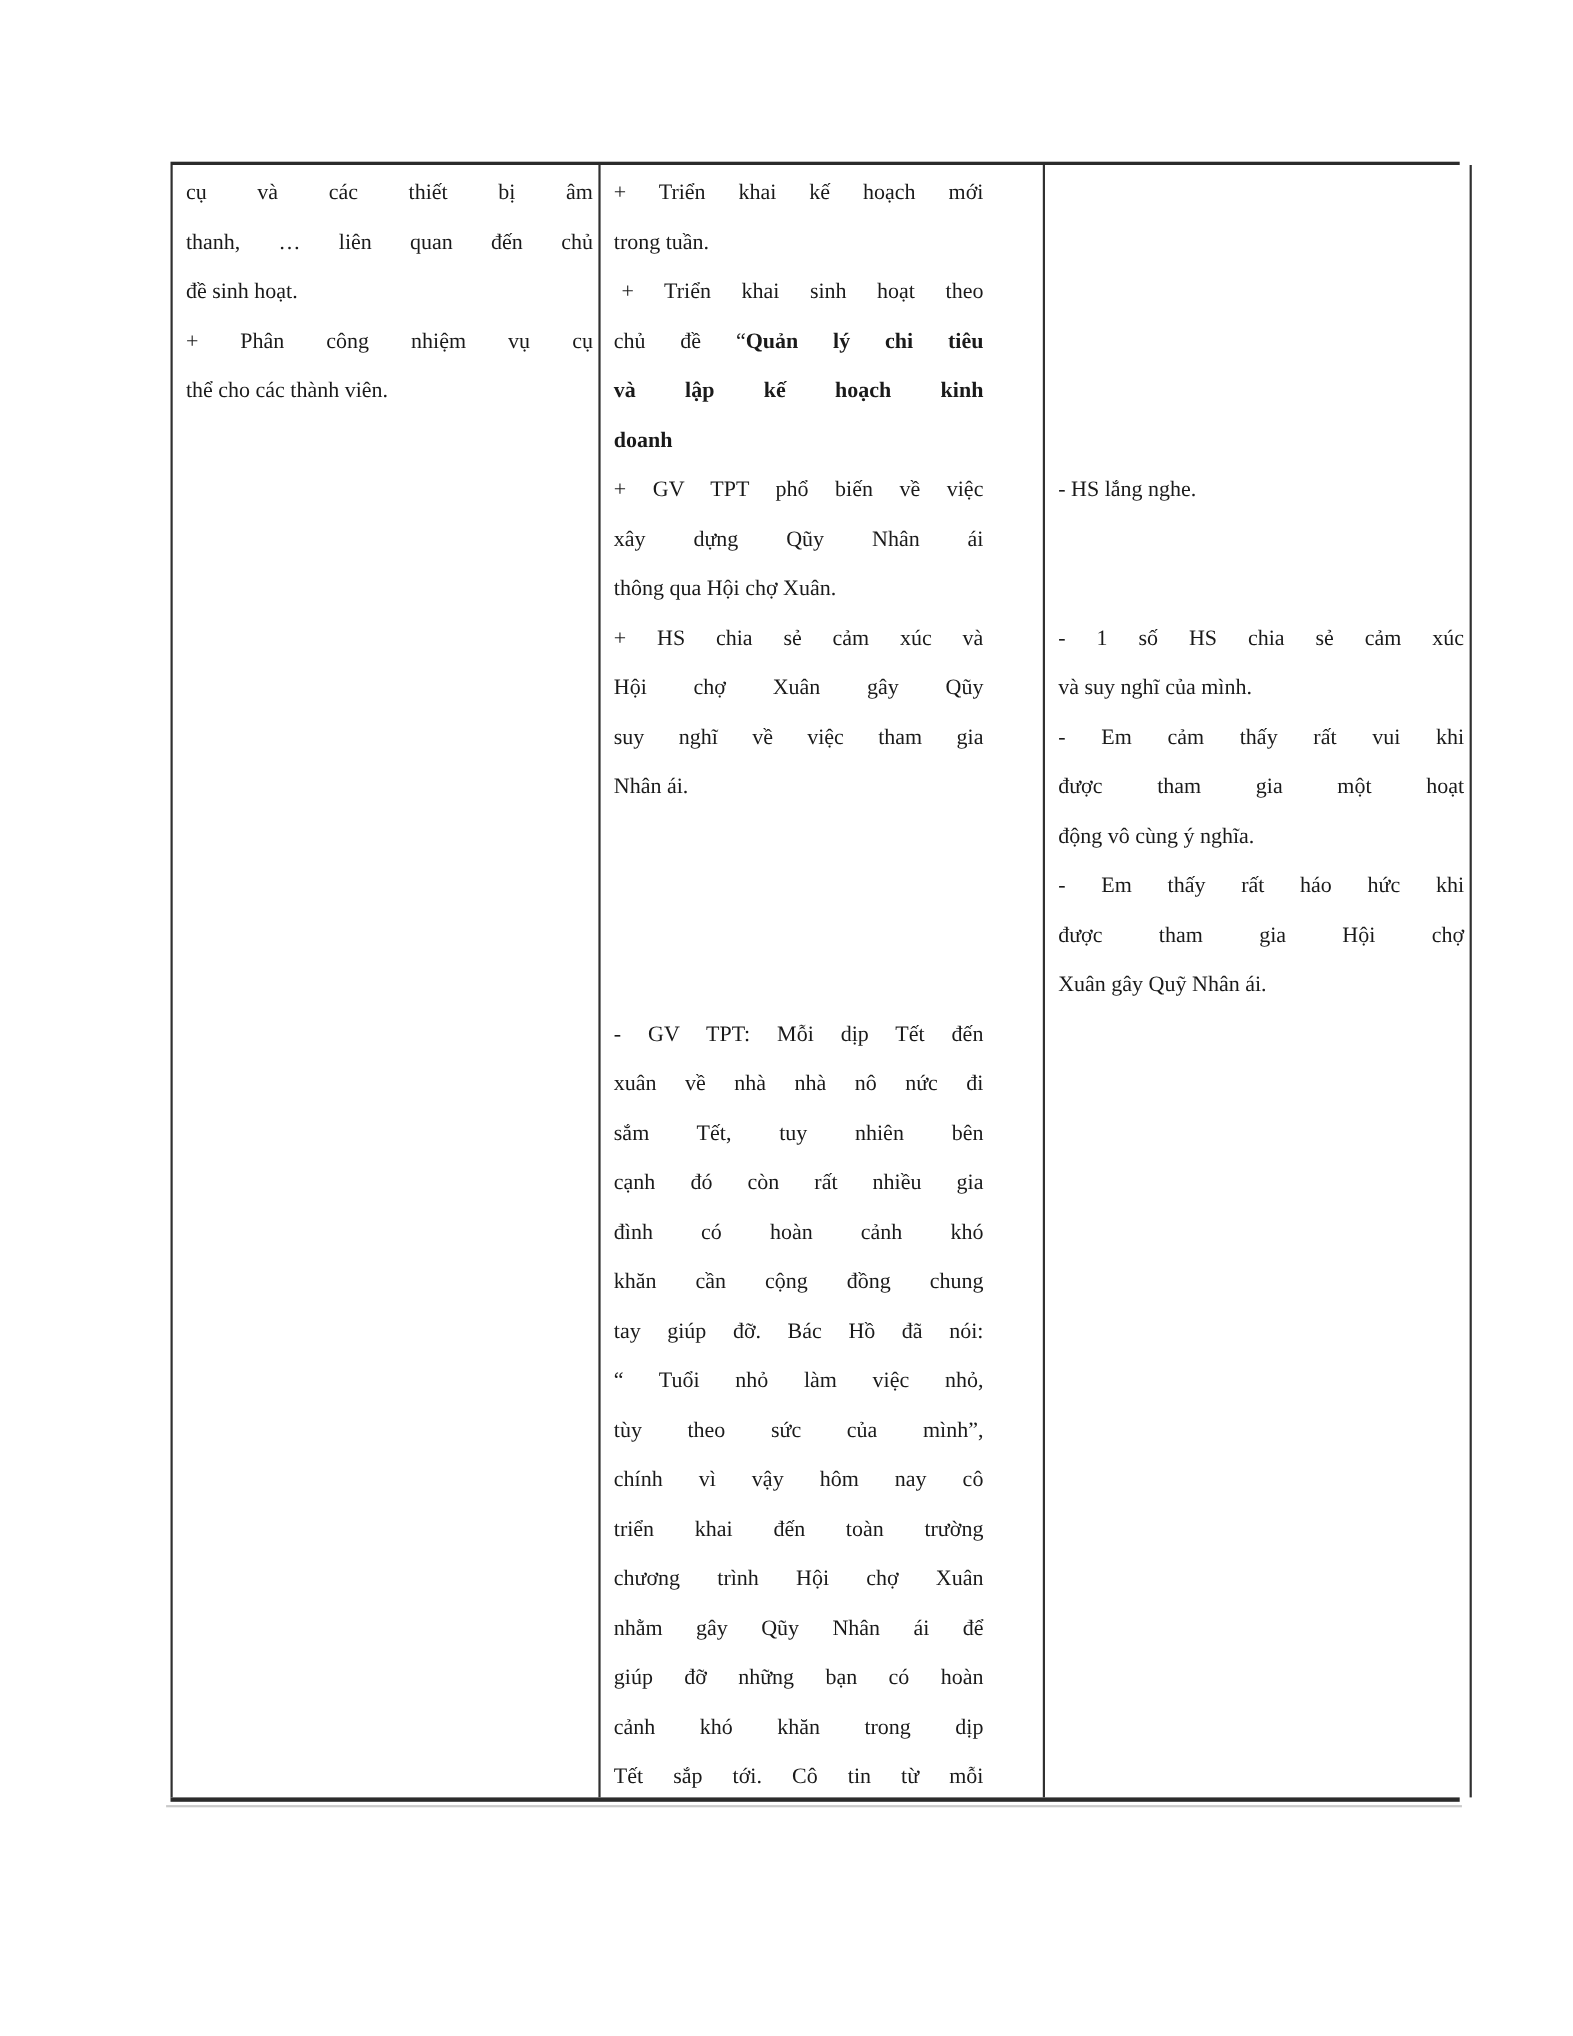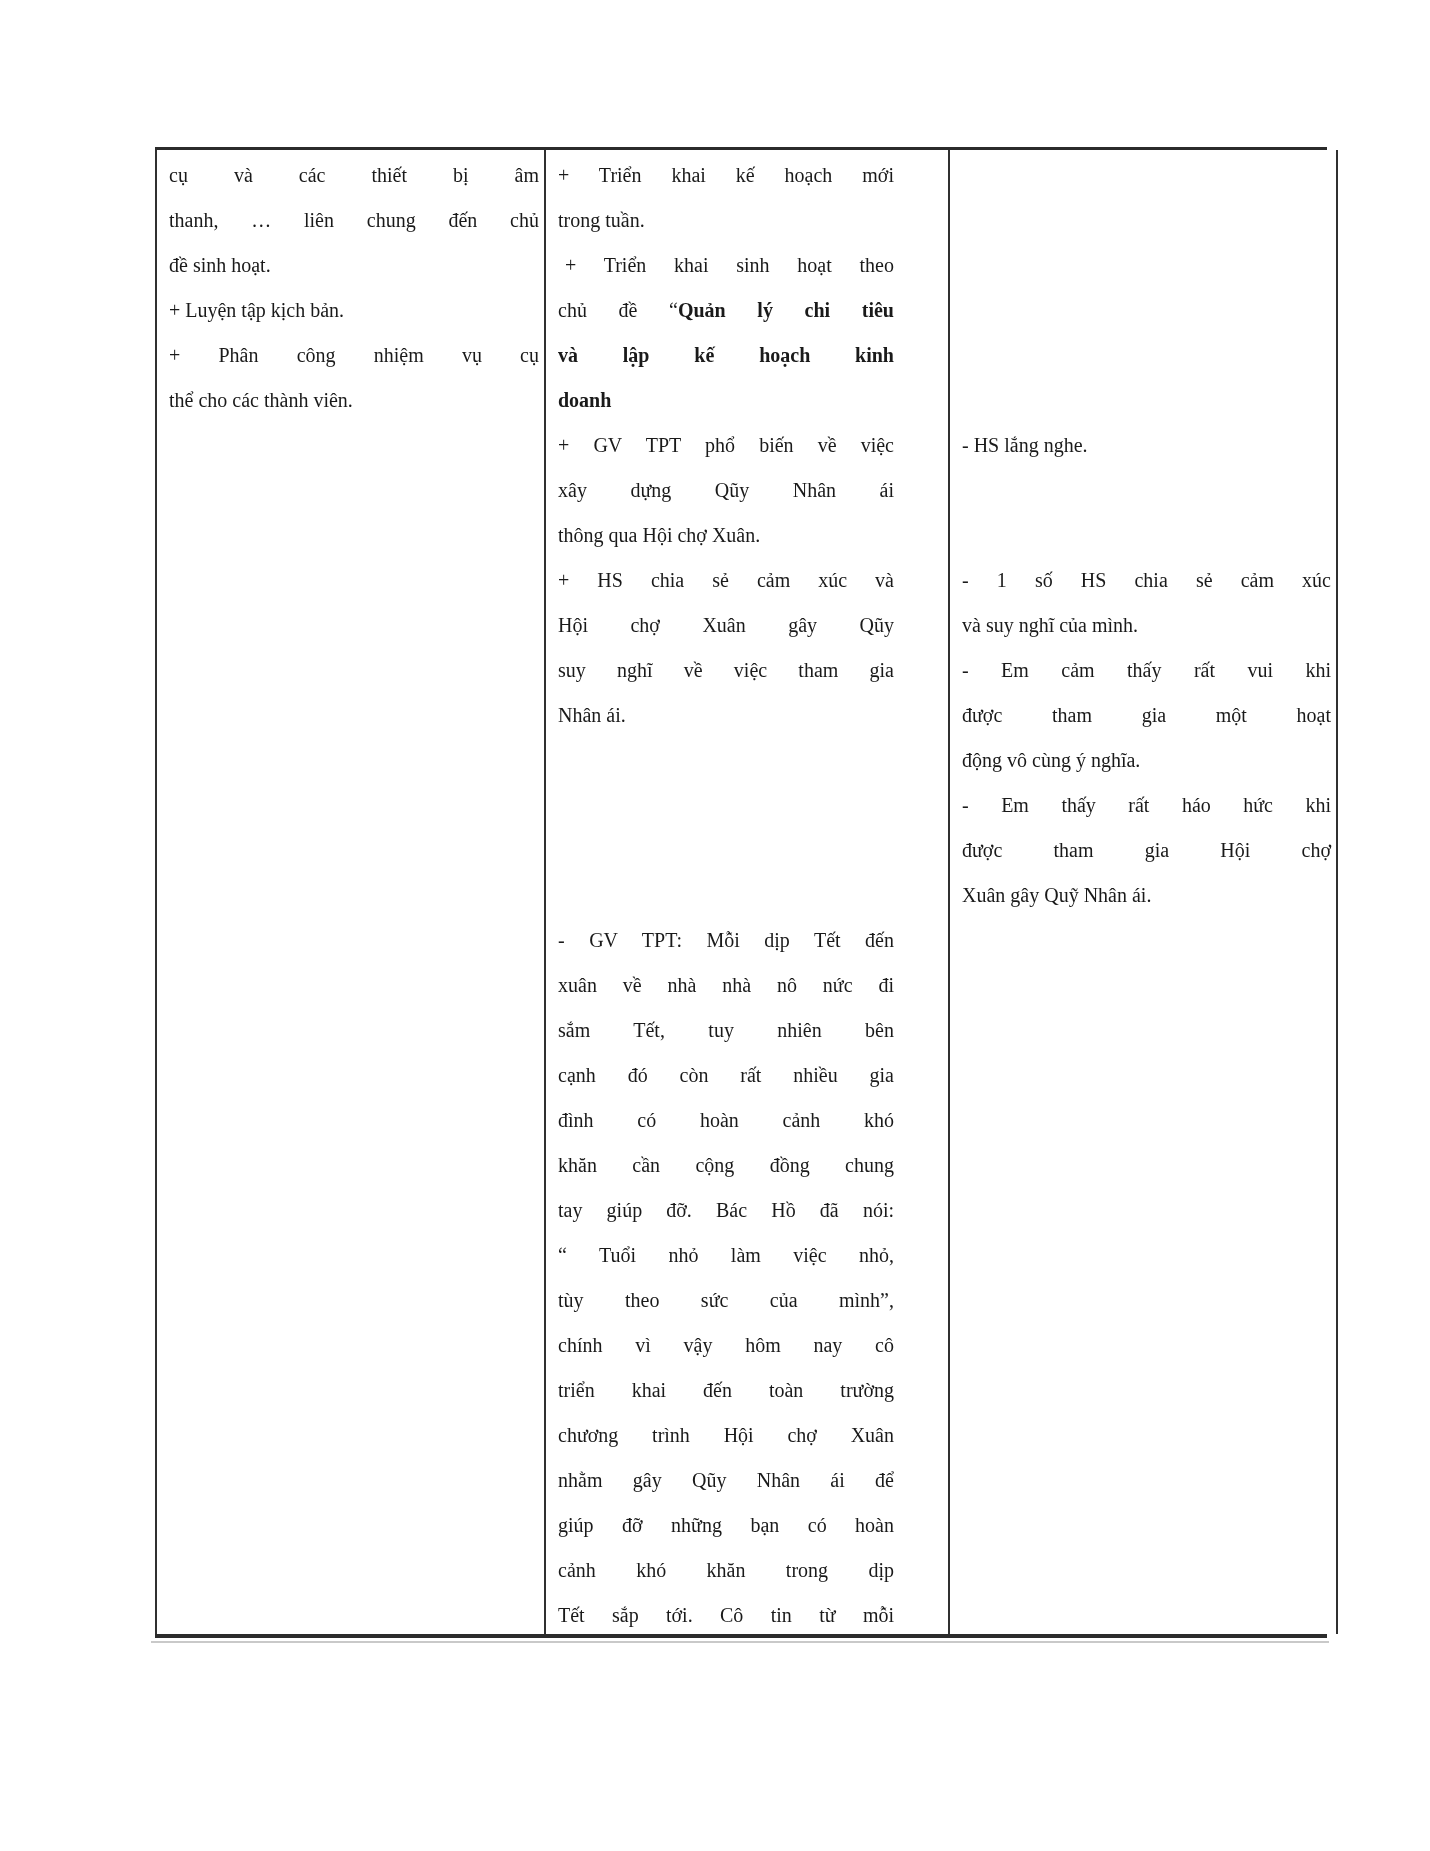--- a/index.html
+++ b/index.html
@@ -79,23 +79,22 @@
   .line.bold, .line .b {
     font-weight: bold;
   }
 </style>
 </head>
 <body>
 
 <div class="doc-table">
   <div class="col col-1">
       <div class="line">cụ và các thiết bị âm</div>
-      <div class="line">thanh, … liên chung đến chủ</div>
+      <div class="line">thanh, … liên quan đến chủ</div>
       <div class="line last">đề sinh hoạt.</div>
-      <div class="line last">+ Luyện tập kịch bản.</div>
       <div class="line">+ Phân công nhiệm vụ cụ</div>
       <div class="line last">thể cho các thành viên.</div>
     </div>
   <div class="col col-2">
       <div class="line">+ Triển khai kế hoạch mới</div>
       <div class="line last">trong tuần.</div>
       <div class="line indent">+ Triển khai sinh hoạt theo</div>
       <div class="line"><span>chủ đề “</span><span class="b">Quản lý chi tiêu</span></div>
       <div class="line bold">và lập kế hoạch kinh</div>
       <div class="line last bold">doanh</div>

